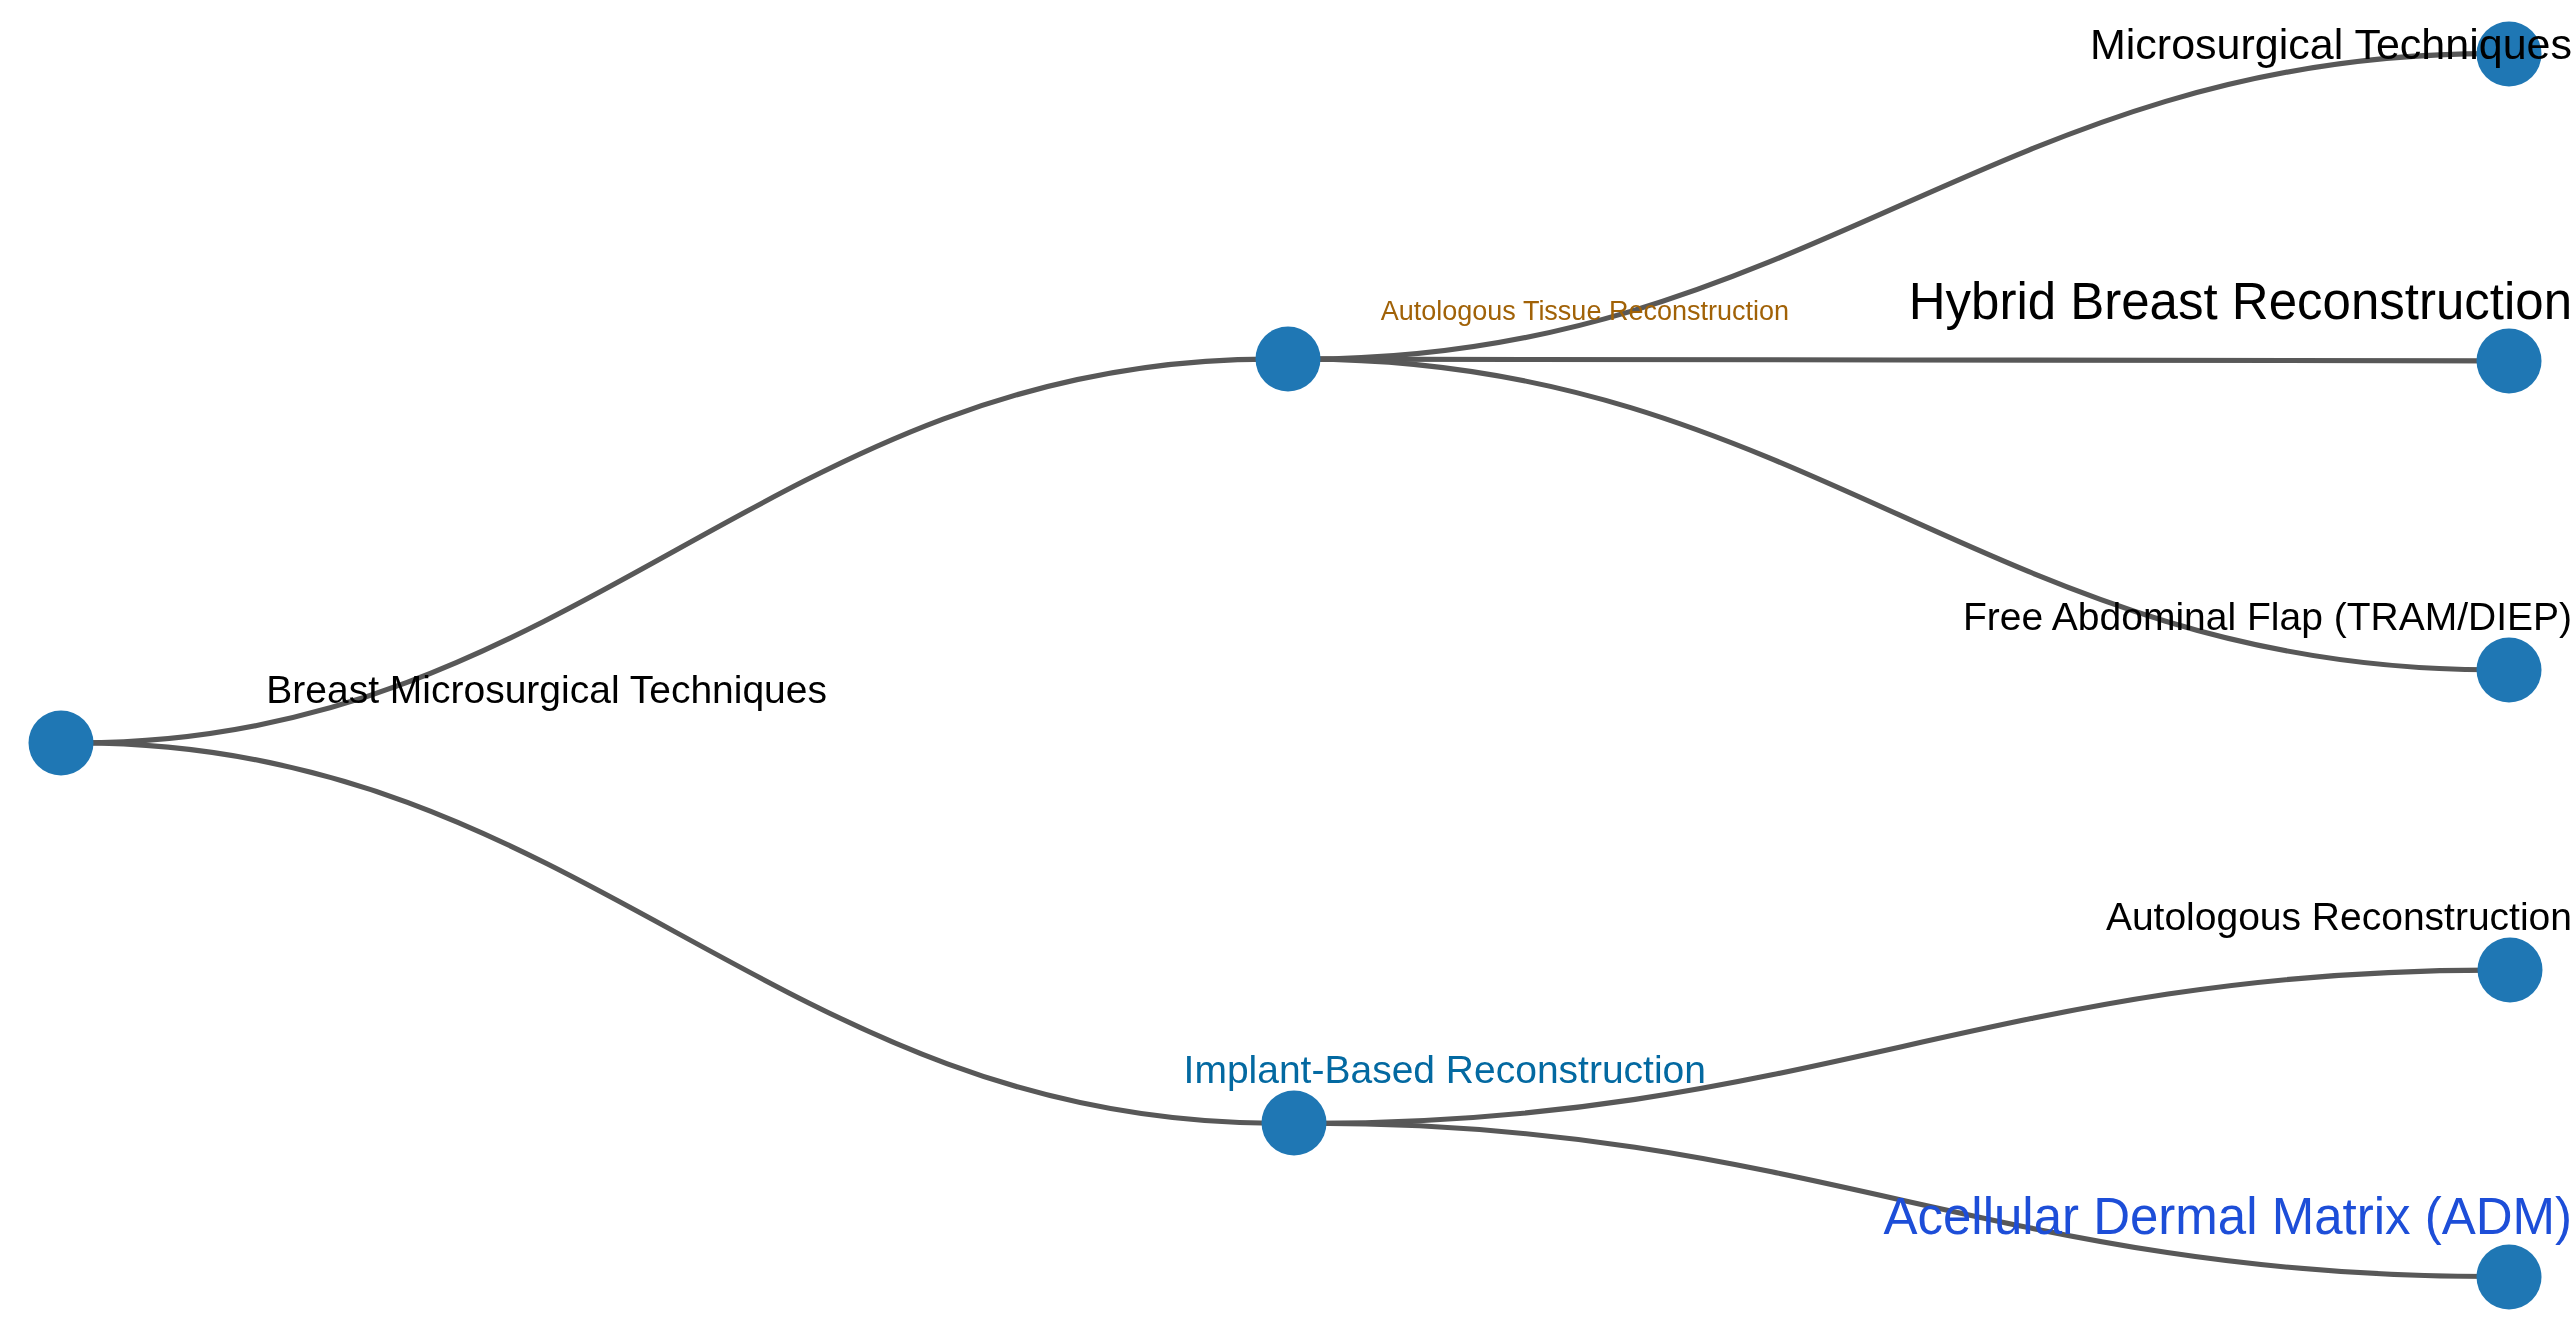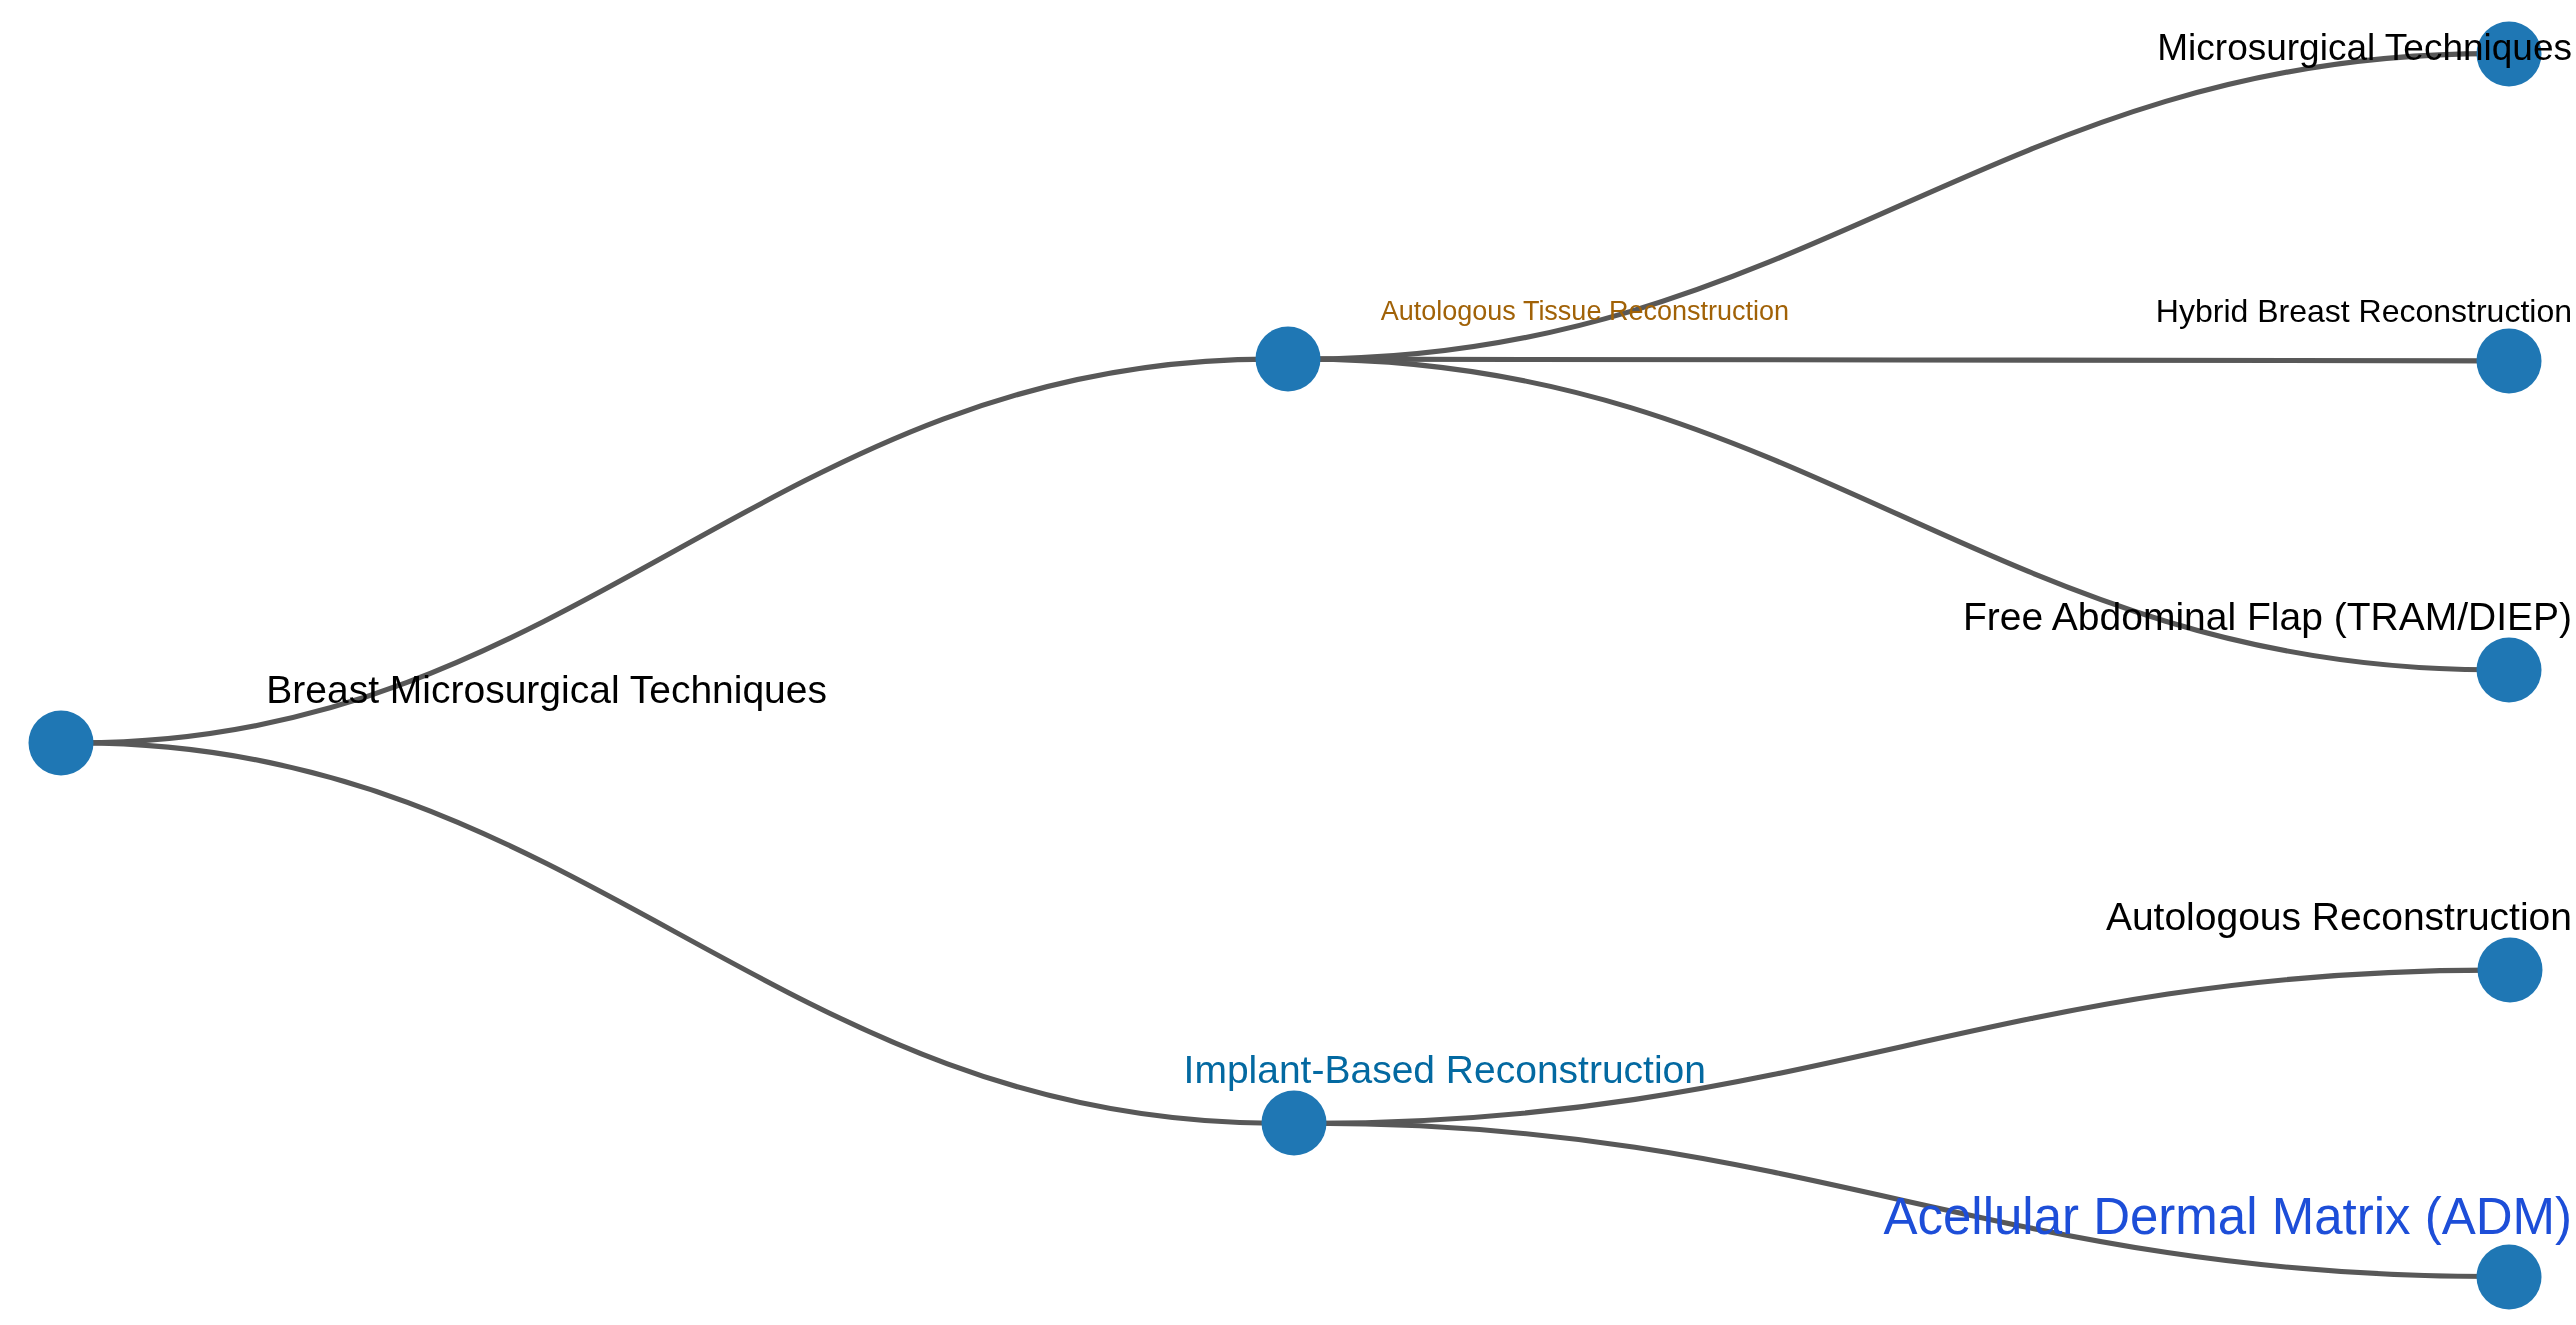--- a/index.html
+++ b/index.html
@@ -55,23 +55,23 @@
     </svg>
 
   <div id="nodes-layer">
       <div class="node-dot" style="left: 61px; top: 743px; width: 65px; height: 65px; background: rgb(31, 119, 180);"></div>
       <div class="node-label label-right-anchor" style="left: 827px; top: 709px; color: rgb(0, 0, 0); font-size: 39px;">Breast Microsurgical Techniques</div>
       <div class="node-dot" style="left: 1288px; top: 359px; width: 65px; height: 65px; background: rgb(31, 119, 180);"></div>
       <div class="node-label label-right-anchor" style="left: 1757px; top: 325px; color: #a16207; font-size: 27px; margin-left: 32px;">Autologous Tissue Reconstruction</div>
       <div class="node-dot" style="left: 1294px; top: 1123px; width: 65px; height: 65px; background: rgb(31, 119, 180);"></div>
       <div class="node-label label-right-anchor" style="left: 1706px; top: 1089px; color: #0369a1; font-size: 39px;">Implant-Based Reconstruction</div>
       <div class="node-dot" style="left: 2509px; top: 54px; width: 65px; height: 65px; background: rgb(31, 119, 180);"></div>
-      <div class="node-label label-right-anchor" style="left: 2572px; top: 66px; color: rgb(0, 0, 0); font-size: 37px;">Microsurgical Techniques</div>
+      <div class="node-label label-right-anchor" style="left: 2572px; top: 66px; color: rgb(0, 0, 0); font-size: 43px;">Microsurgical Techniques</div>
       <div class="node-dot" style="left: 2509px; top: 361px; width: 65px; height: 65px; background: rgb(31, 119, 180);"></div>
-      <div class="node-label label-right-anchor" style="left: 2572px; top: 327px; color: rgb(0, 0, 0); font-size: 32px; text-align: right;">Hybrid Breast Reconstruction</div>
+      <div class="node-label label-right-anchor" style="left: 2572px; top: 327px; color: rgb(0, 0, 0); font-size: 51px; text-align: right;">Hybrid Breast Reconstruction</div>
       <div class="node-dot" style="left: 2509px; top: 670px; width: 65px; height: 65px; background: rgb(31, 119, 180);"></div>
       <div class="node-label label-right-anchor" style="left: 2572px; top: 636px; color: #000000; font-size: 39px;">Free Abdominal Flap (TRAM/DIEP)</div>
       <div class="node-dot" style="left: 2510px; top: 970px; width: 65px; height: 65px; background: rgb(31, 119, 180);"></div>
       <div class="node-label label-right-anchor" style="left: 2572px; top: 936px; color: rgb(0, 0, 0); font-size: 39px;">Autologous Reconstruction</div>
       <div class="node-dot" style="left: 2509px; top: 1277px; width: 65px; height: 65px; background: rgb(31, 119, 180);"></div>
       <div class="node-label label-right-anchor" style="left: 2572px; top: 1242px; color: #1d4ed8; font-size: 51px;">Acellular Dermal Matrix (ADM)</div>
     </div>
 
 </div>
 

